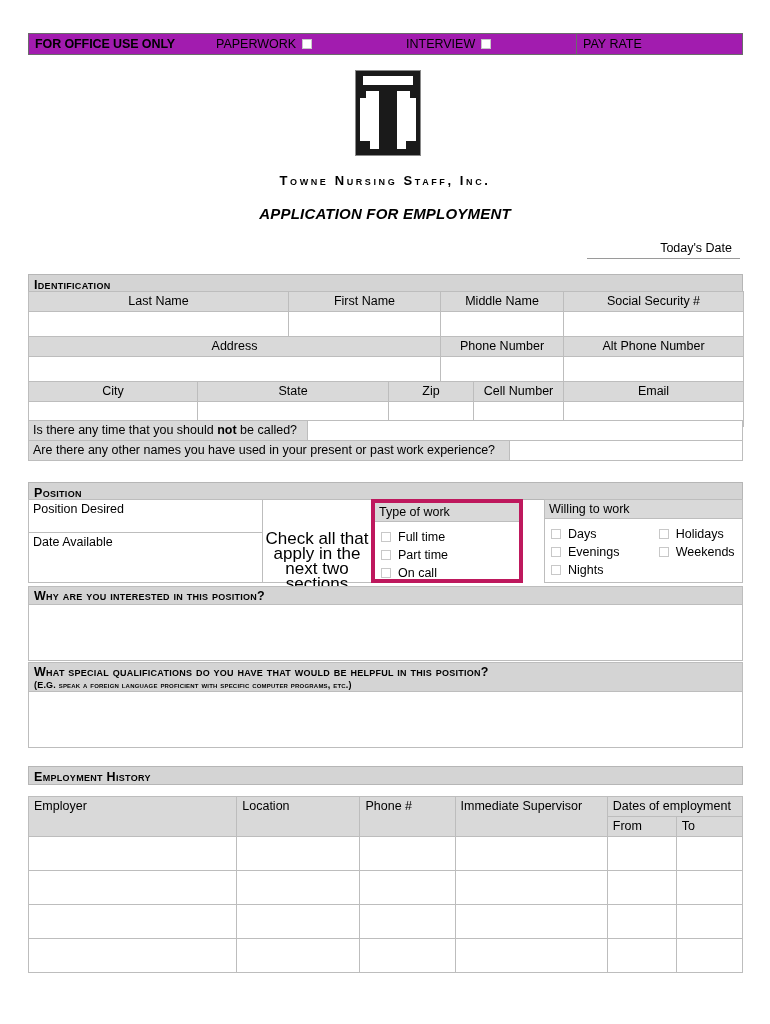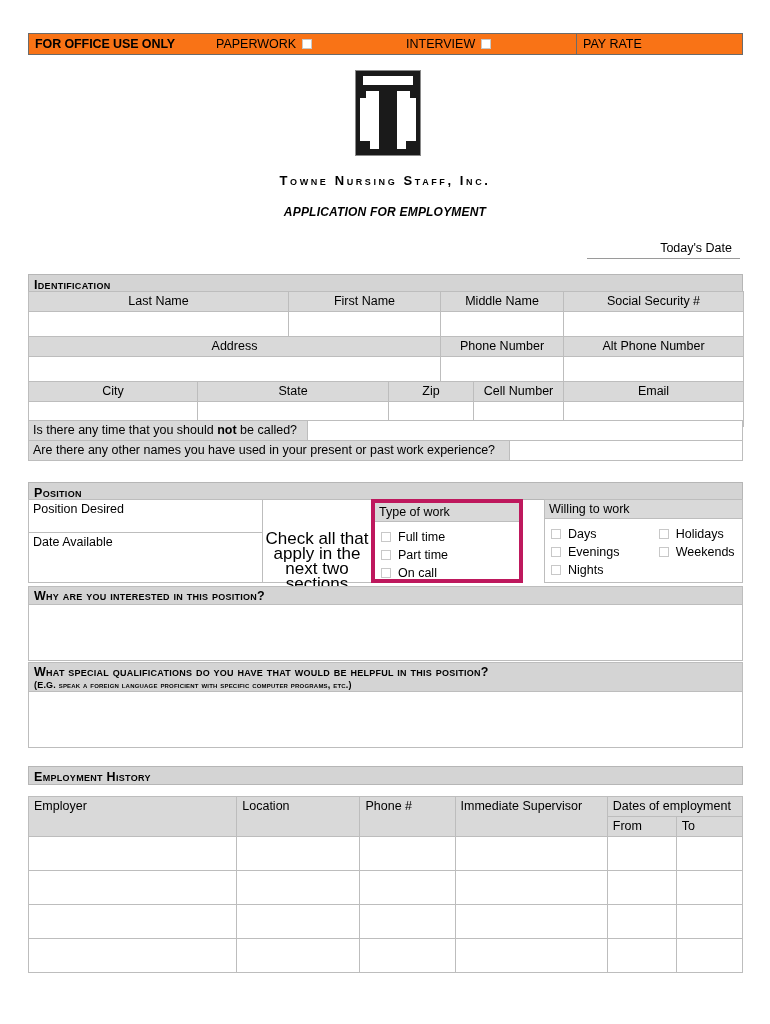--- a/index.html
+++ b/index.html
@@ -29,21 +29,21 @@
     position: absolute;
   }
 
   
   #office-bar {
     left: 28px;
     top: 33px;
     width: 715px;
     height: 22px;
     border: 1px solid #6b6b6b;
-    background: #f97316;
+    background: #a21caf;
     display: flex;
     align-items: center;
   }
   #office-bar .seg {
     display: flex;
     align-items: center;
     height: 100%;
     padding-left: 6px;
   }
   #office-bar .seg.divider { border-left: 1px solid #6b6b6b; }
@@ -141,21 +141,21 @@
     font-size: 13px;
     font-weight: bold;
     font-variant: small-caps;
     letter-spacing: 2.6px;
   }
   #form-title {
     left: 0;
     top: 205px;
     width: 770px;
     text-align: center;
-    font-size: 12px;
+    font-size: 15px;
     font-weight: bold;
     font-style: italic;
     letter-spacing: 0.2px;
   }
   #todays-date-wrap {
     left: 470px;
     top: 241px;
     width: 270px;
     height: 18px;
     display: flex;

